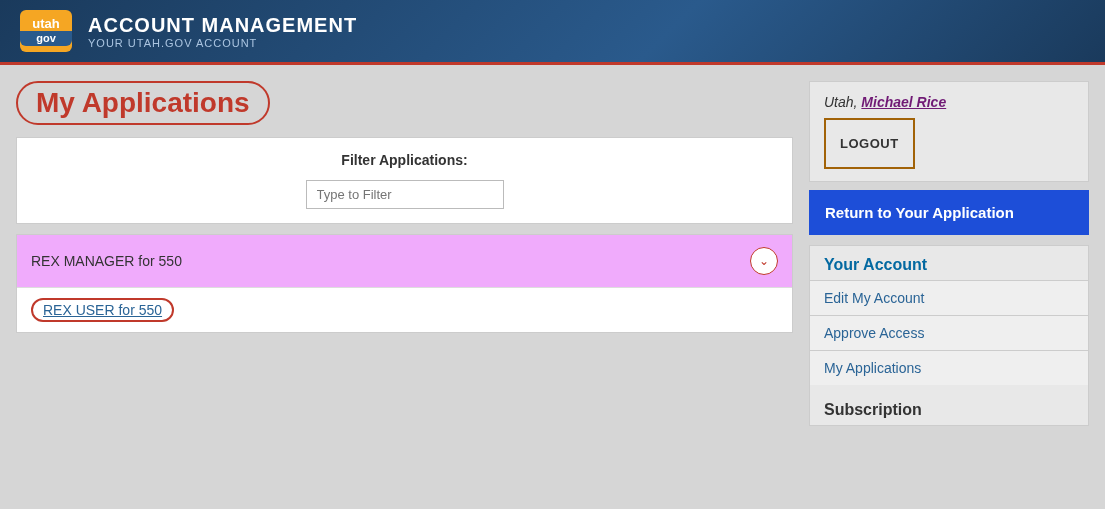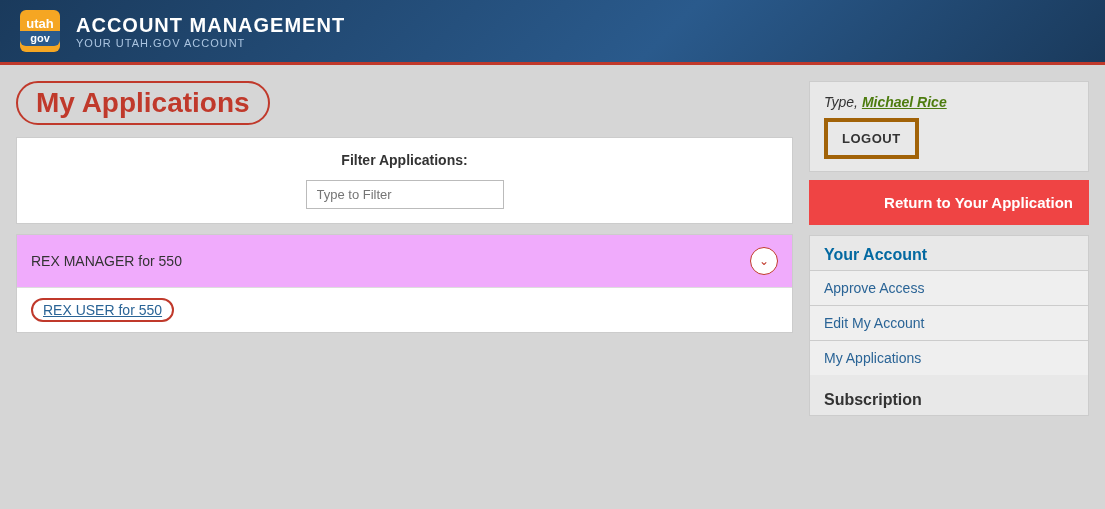--- a/index.html
+++ b/index.html
@@ -15,21 +15,21 @@
       border-bottom: 3px solid #c0392b;
     }
     .logo-container {
       display: flex;
       align-items: center;
       gap: 10px;
     }
     .logo-badge {
       background: #f5a623;
       border-radius: 6px;
-      width: 40px;
+      width: 52px;
       height: 42px;
       display: flex;
       flex-direction: column;
       align-items: center;
       justify-content: center;
       font-weight: bold;
       color: white;
       font-size: 11px;
       line-height: 1.2;
     }
@@ -150,44 +150,44 @@
       margin-bottom: 8px;
     }
     .hello-text {
       font-size: 14px;
       color: #333;
       font-style: italic;
       margin-bottom: 8px;
     }
     .hello-name {
       font-weight: bold;
-      color: #4d7c0f;
+      color: #701a75;
       text-decoration: underline;
       font-style: italic;
     }
     .logout-btn {
       background: #e8e8e8;
-      border: 4px solid #a16207;
-      padding: 9px 14px;
+      border: 2px solid #a16207;
+      padding: 16px 14px;
       font-size: 13px;
       font-weight: bold;
       color: #333;
       cursor: pointer;
       letter-spacing: 0.5px;
     }
 
     .return-btn {
-      background: #ef4444;
+      background: #1d4ed8;
       color: white;
       border: none;
       padding: 14px 16px;
       font-size: 15px;
       font-weight: bold;
       width: 100%;
-      text-align: right;
+      text-align: left;
       cursor: pointer;
       margin-bottom: 10px;
       display: block;
     }
 
     .your-account-section {
       background: #e8e8e8;
       border: 1px solid #ccc;
       padding: 0;
     }
@@ -254,30 +254,30 @@
         <a class="app-link" href="#">REX USER for 550</a>
       </div>
     </div>
 
   </div>
 
   <div class="right-panel">
 
     <div class="hello-box">
       <div class="hello-text">
-        <span>Type, </span><a class="hello-name" href="#">Michael Rice</a>
+        <span>Utah, </span><a class="hello-name" href="#">Michael Rice</a>
       </div>
       <button class="logout-btn">LOGOUT</button>
     </div>
 
     <button class="return-btn">Return to Your Application</button>
 
     <div class="your-account-section">
       <div class="your-account-title">Your Account</div>
+      <a class="account-link" href="#">Edit My Account</a>
       <a class="account-link" href="#">Approve Access</a>
-      <a class="account-link" href="#">Edit My Account</a>
       <a class="account-link" href="#">My Applications</a>
       <div class="subscription-title">Subscription</div>
     </div>
 
   </div>
 
 </div>
 
 </body></html>

